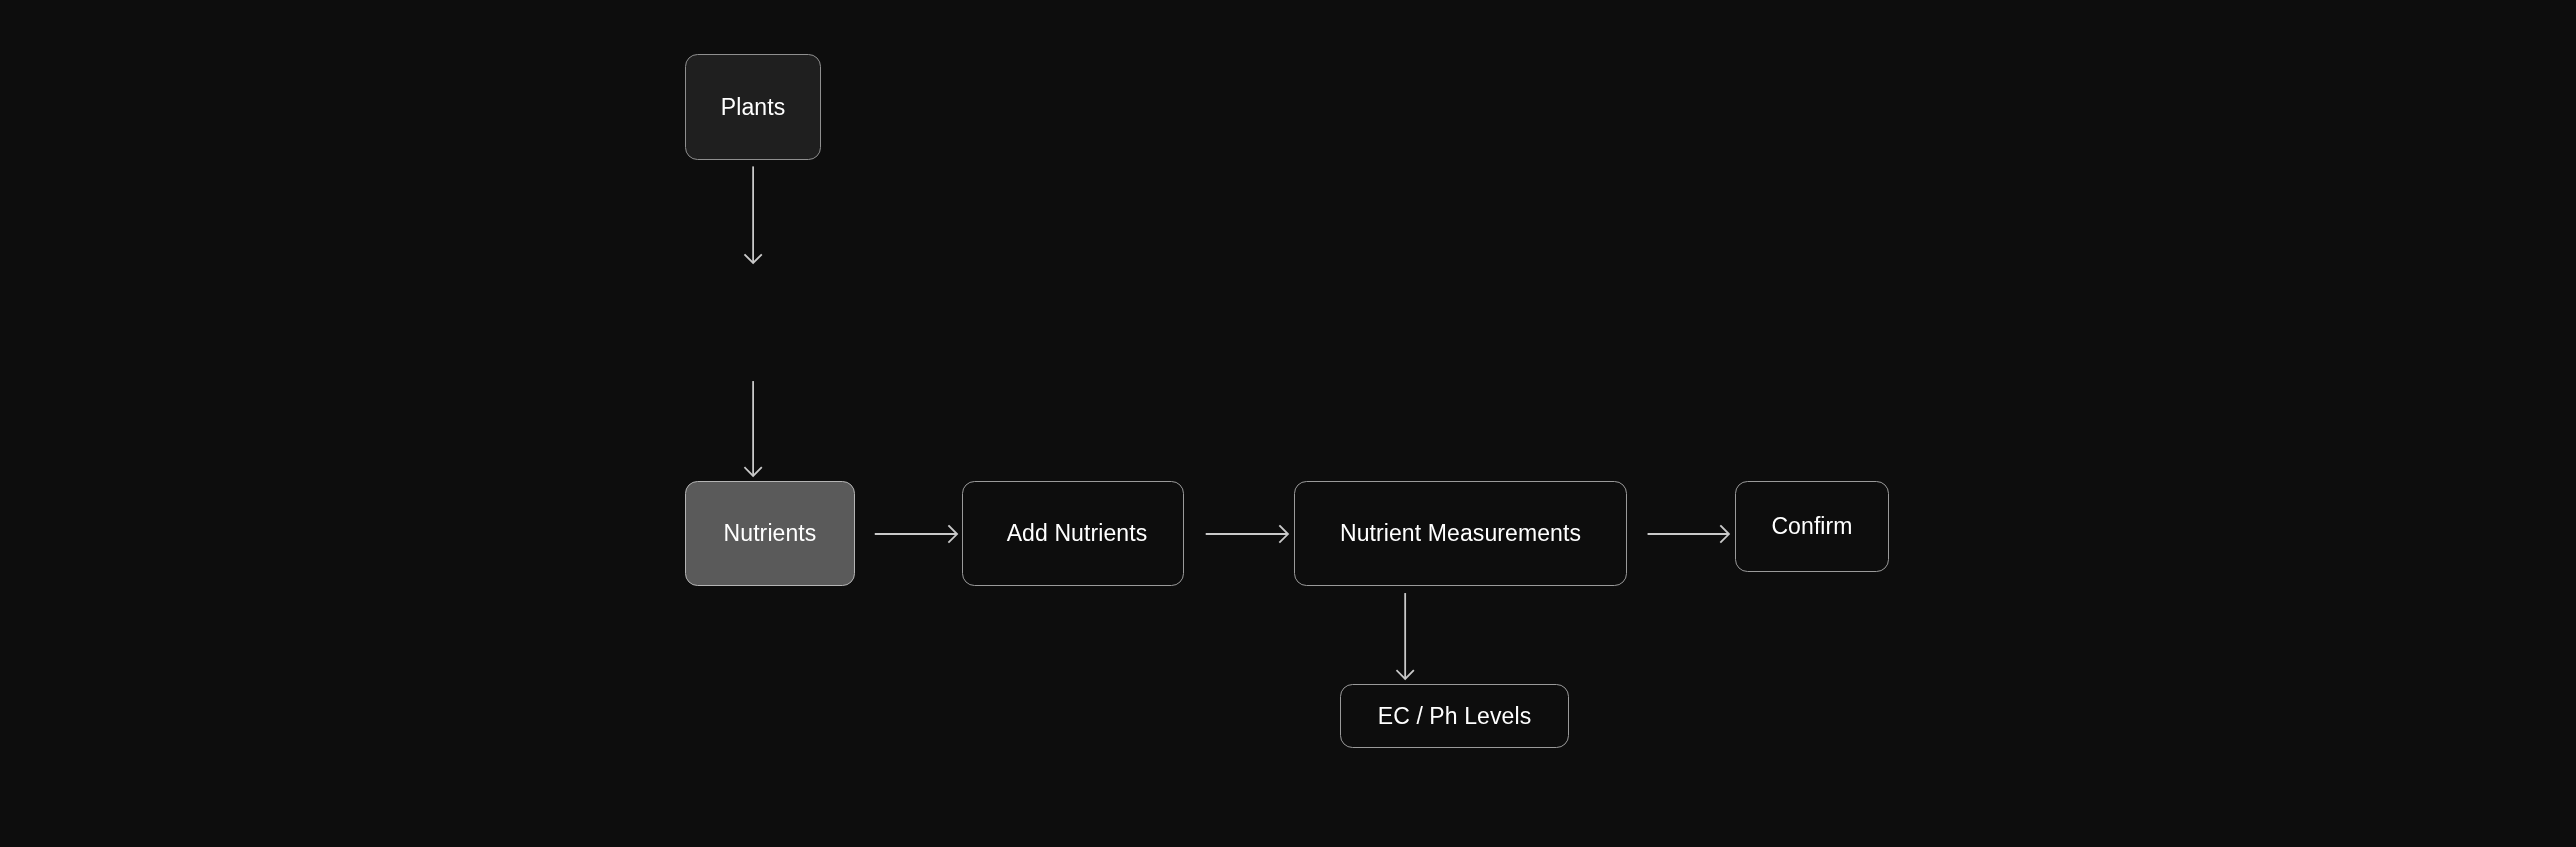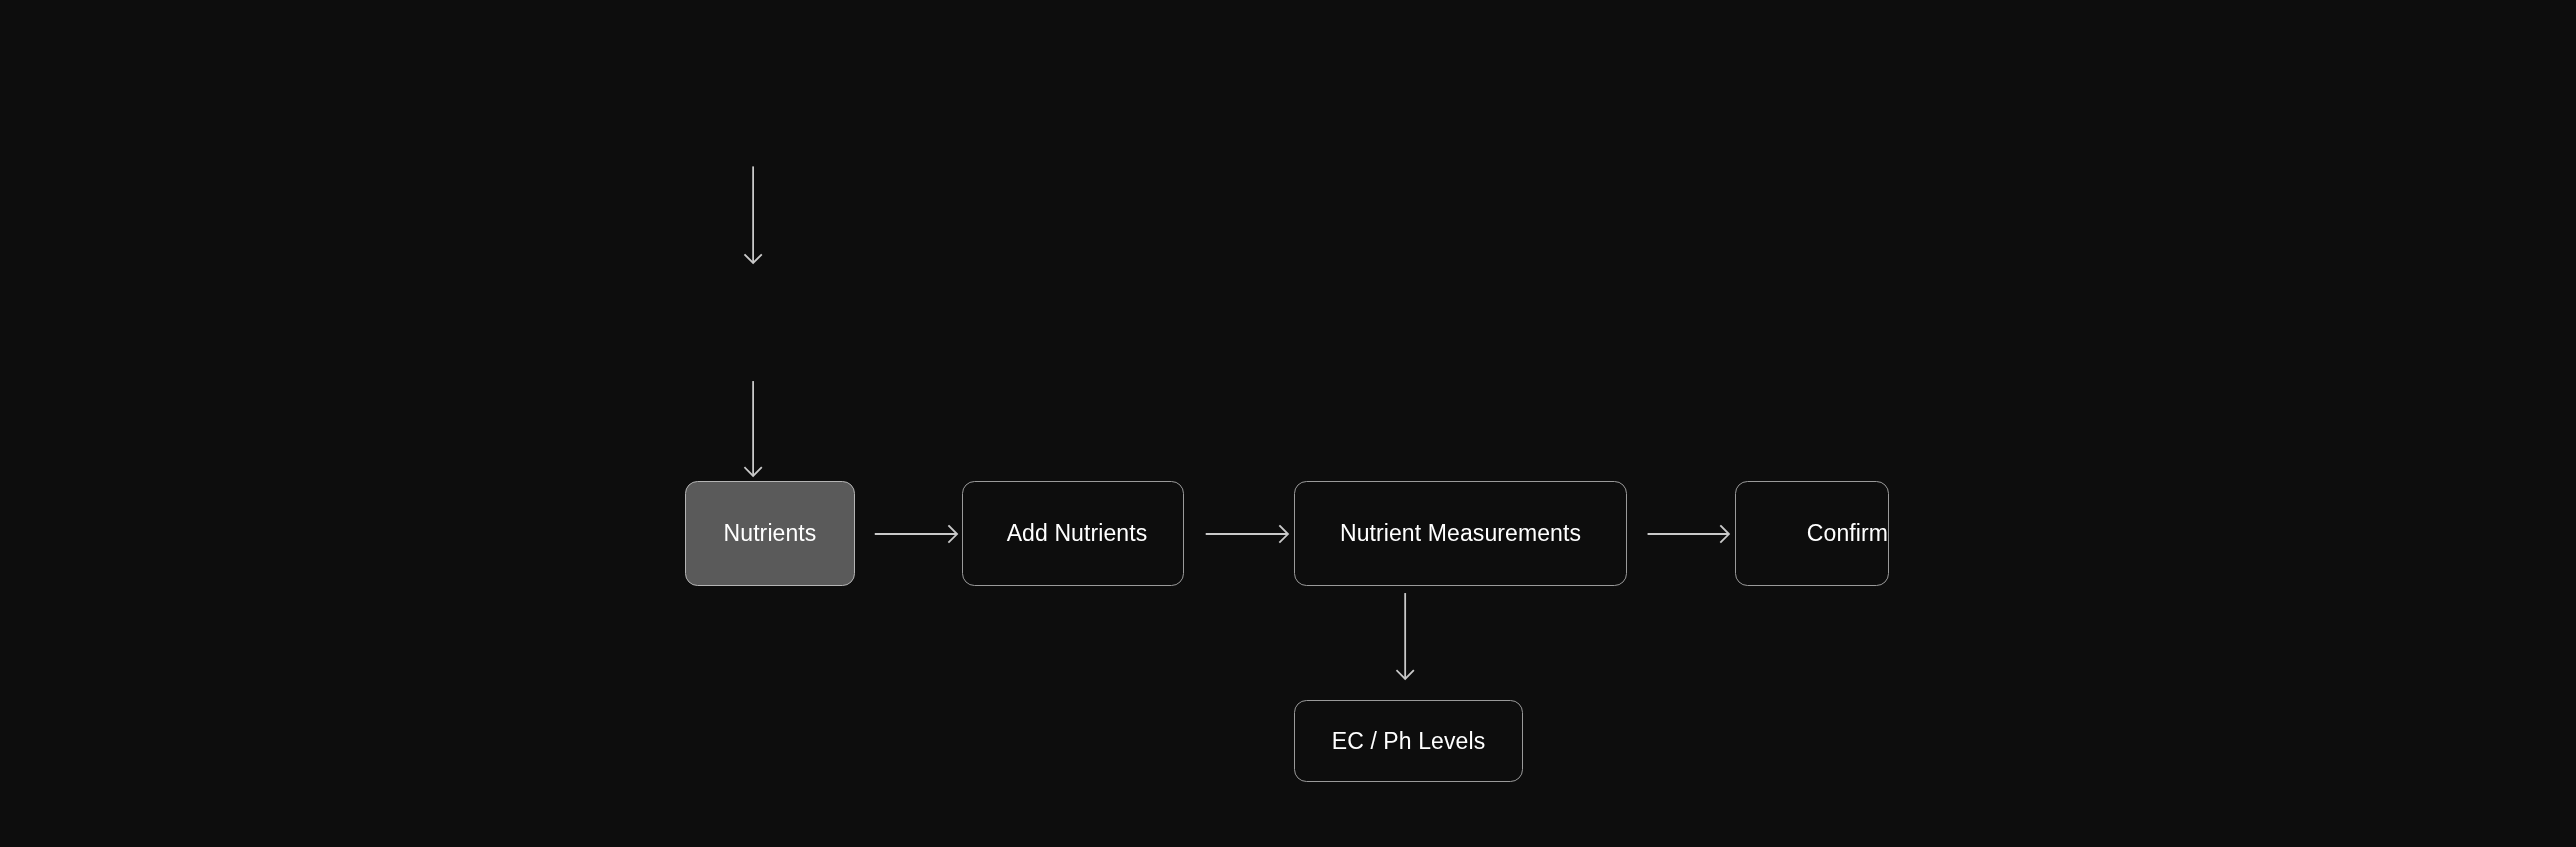--- a/index.html
+++ b/index.html
@@ -81,29 +81,32 @@
       </g>
       <g>
         <line x1="1842" y1="597" x2="1933" y2="597" stroke="#c9c9c9" stroke-width="2"></line>
         <path d="M 1924 588 L 1933 597 L 1924 606" stroke="#c9c9c9" stroke-width="2" fill="none" stroke-linecap="square"></path>
       </g>
       <g>
         <line x1="1571" y1="663" x2="1571" y2="759" stroke="#c9c9c9" stroke-width="2"></line>
         <path d="M 1562 750 L 1571 759 L 1580 750" stroke="#c9c9c9" stroke-width="2" fill="none" stroke-linecap="square"></path>
       </g>
     </svg>
+    <div class="node filled" style="left: 685px; top: 54px; width: 136px; height: 106px;">
+      <span>Plants</span>
+    </div>
     <div class="node selected" style="left: 685px; top: 481px; width: 170px; height: 105px;">
       <span>Nutrients</span>
     </div>
     <div class="node outline" style="left: 962px; top: 481px; width: 222px; height: 105px; padding-left: 8px;">
       <span>Add Nutrients</span>
     </div>
     <div class="node outline" style="left: 1294px; top: 481px; width: 333px; height: 105px;">
       <span>Nutrient Measurements</span>
     </div>
-    <div class="node outline" style="left: 1735px; top: 481px; width: 154px; height: 105px; justify-content: flex-end;">
+    <div class="node outline" style="left: 1735px; top: 481px; width: 154px; height: 91px;">
       <span>Confirm</span>
     </div>
-    <div class="node outline" style="left: 1294px; top: 684px; width: 229px; height: 82px; margin-top: 16px;">
+    <div class="node outline" style="left: 1340px; top: 684px; width: 229px; height: 64px;">
       <span>EC / Ph Levels</span>
     </div>
   </div>
 
 
 </body></html>

